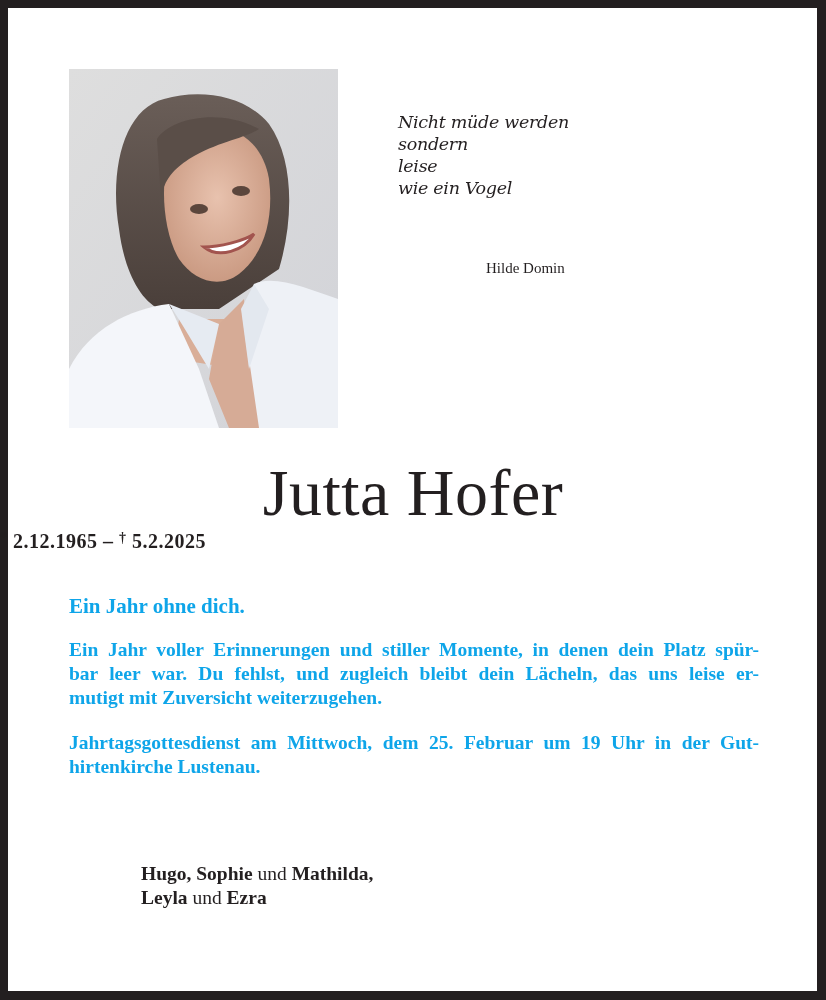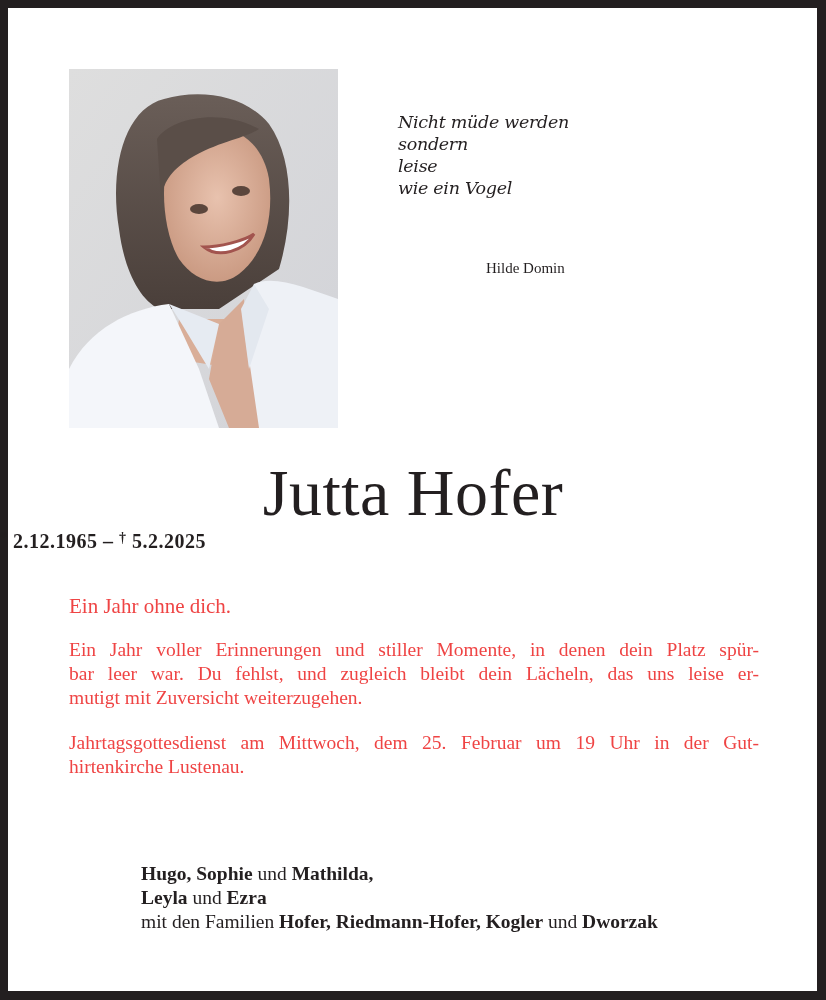--- a/index.html
+++ b/index.html
@@ -30,21 +30,21 @@
     color:#231f20; letter-spacing:0.5px;
   }
   .dates {
     position:absolute; left:0; right:0; top:530px; text-align:left;
     font-family:"Liberation Serif", serif; font-weight:bold;
     font-size:20px; color:#231f20; letter-spacing:0.5px;
   }
   .dates .sym { font-size:14px; vertical-align:6px; font-weight:bold; }
   .text {
     position:absolute; left:69px; width:690px;
-    font-family:"Liberation Serif", serif; color:#ef4444;
+    font-family:"Liberation Serif", serif; color:#0ea5e9;font-weight:bold;
   }
   .headline { top:593px; font-size:21px; line-height:26px; }
   .para { font-size:19.5px; line-height:24px; text-align:justify; }
   .para .l { display:block; white-space:nowrap; text-align-last:justify; }
   .para .l.last { text-align-last:left; }
   .p1 { top:638px; }
   .p2 { top:731px; }
   .signers {
     position:absolute; left:141px; top:818px;
     font-family:"Liberation Serif", serif; font-size:19.5px; line-height:24px; color:#231f20;margin-top:44px;
@@ -116,14 +116,13 @@
 </div>
 
 <div class="text para p2">
   <span class="l">Jahrtagsgottesdienst am Mittwoch, dem 25. Februar um 19 Uhr in der Gut-</span>
   <span class="l last">hirtenkirche Lustenau.</span>
 </div>
 
 <div class="signers">
   <span class="row"><b>Hugo, Sophie</b><span> und </span><b>Mathilda,</b></span>
   <span class="row"><b>Leyla</b><span> und </span><b>Ezra</b></span>
-  <span class="row"><span>mit den Familien </span><b>Hofer, Riedmann-Hofer, Kogler</b><span> und </span><b>Dworzak</b></span>
 </div>
 
 </body></html>

